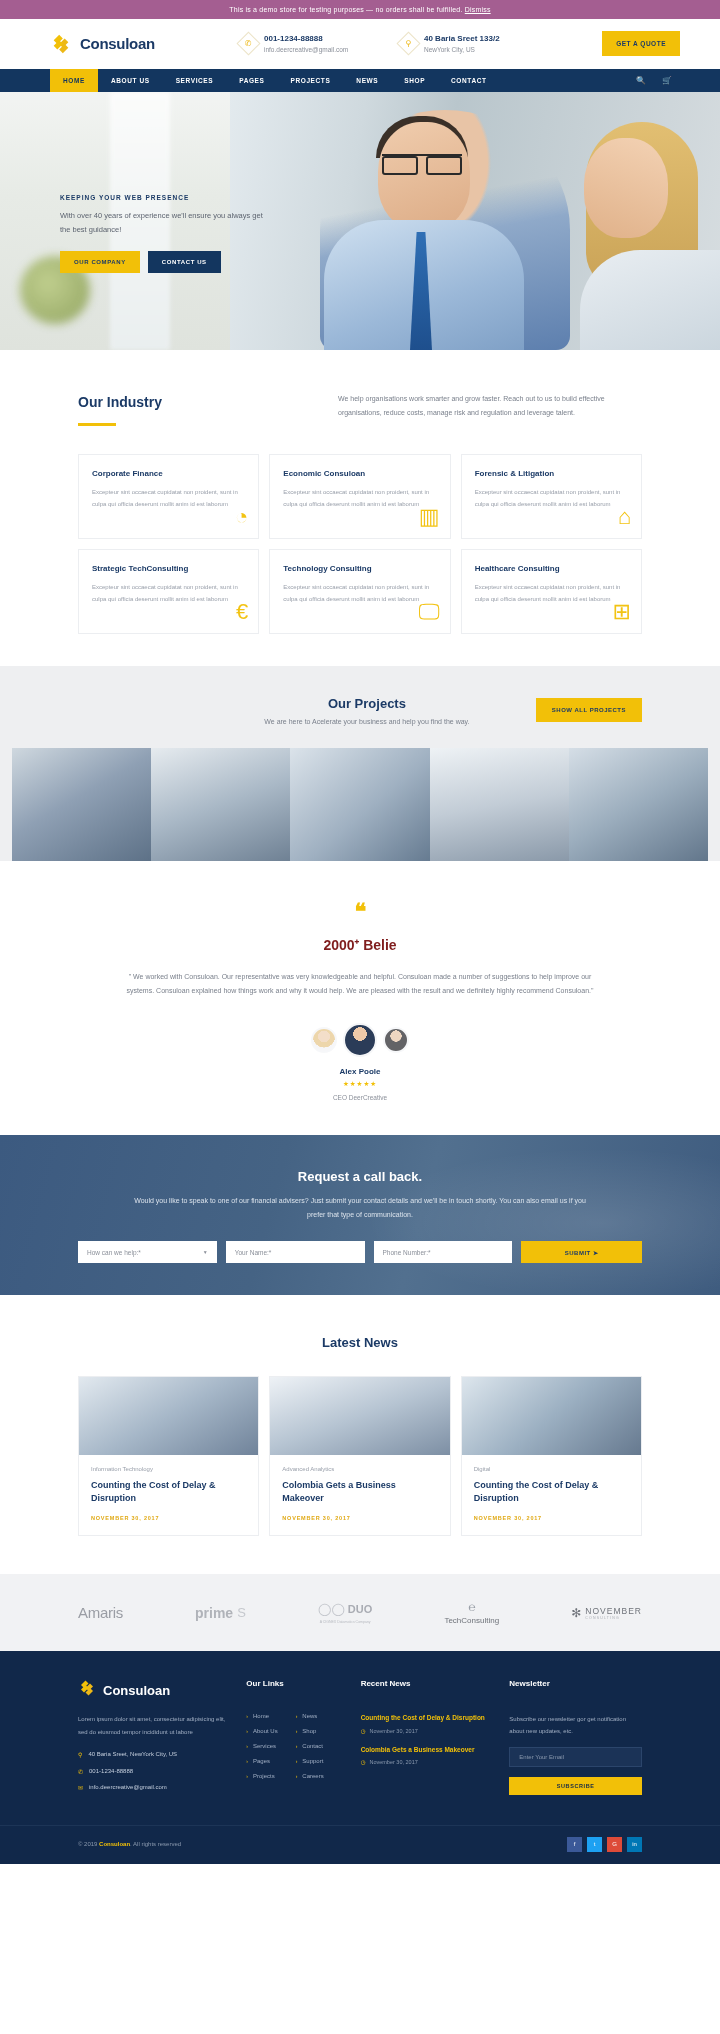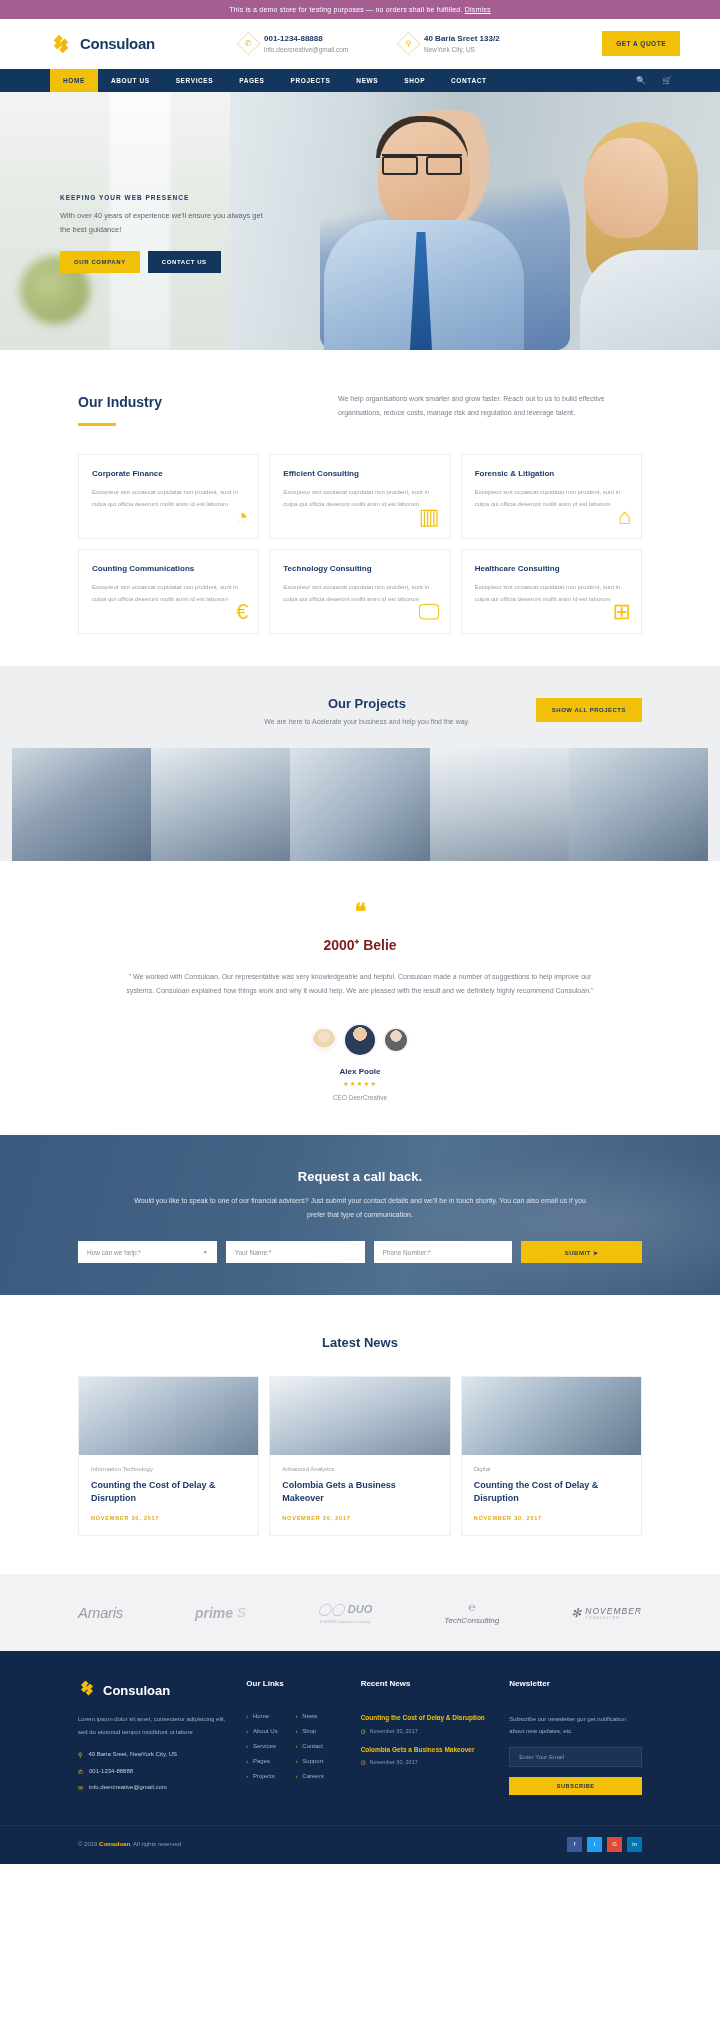--- a/index.html
+++ b/index.html
@@ -180,21 +180,21 @@
   .news-title { font-size:13px; font-weight:bold; color:#1b3a66; text-align:center; margin-bottom:26px;}
   .news-grid { display:grid; grid-template-columns:repeat(3,1fr); gap:10px; }
   .news-card { border:1px solid #eceef1; }
   .news-img { height:78px; position:relative; overflow:hidden; }
   .news-body { padding:11px 12px 14px; }
   .news-cat { font-size:6px; color:#9aa0ab; margin-bottom:7px;}
   .news-head { font-size:9px; font-weight:bold; color:#1b3a66; line-height:1.45; margin-bottom:10px;}
   .news-date { font-size:5.5px; font-weight:bold; color:#e0a914; letter-spacing:.8px;}
 
   
-  .clients { background:#f1f2f4; padding:26px 8px;font-style:italic; }
+  .clients { background:#f1f2f4; padding:26px 8px; }
   .clients-inner { display:flex; align-items:center; justify-content:space-between; }
   .client { color:#b3b6bc; display:flex; align-items:center; gap:4px; }
   .c-amaris { font-size:15px; color:#9a9da4; letter-spacing:-.3px;}
   .c-prime { font-size:14px; color:#b0b3b9; font-weight:600;}
   .c-duo { display:flex; flex-direction:column; align-items:center; }
   .c-duo .t { font-size:11px; color:#a9acb3; font-weight:600; }
   .c-duo .s { font-size:3.5px; color:#b8bbc1; }
   .c-tech { display:flex; flex-direction:column; align-items:center; gap:2px;}
   .c-tech .t { font-size:8px; color:#6f737a;}
   .c-ing { display:flex; flex-direction:column; align-items:center;}
@@ -327,31 +327,31 @@
         </div>
         <div class="ind-desc">We help organisations work smarter and grow faster. Reach out to us to build effective organisations, reduce costs, manage risk and regulation and leverage talent.</div>
       </div>
       <div class="ind-grid">
         <div class="ind-card">
           <h4>Corporate Finance</h4>
           <p>Excepteur sint occaecat cupidatat non proident, sunt in culpa qui officia deserunt mollit anim id est laborum</p>
           <span class="ind-icon">◔</span>
         </div>
         <div class="ind-card">
-          <h4>Efficient Consulting</h4>
+          <h4>Economic Consuloan</h4>
           <p>Excepteur sint occaecat cupidatat non proident, sunt in culpa qui officia deserunt mollit anim id est laborum</p>
           <span class="ind-icon">▥</span>
         </div>
         <div class="ind-card">
           <h4>Forensic &amp; Litigation</h4>
           <p>Excepteur sint occaecat cupidatat non proident, sunt in culpa qui officia deserunt mollit anim id est laborum</p>
           <span class="ind-icon">⌂</span>
         </div>
         <div class="ind-card">
-          <h4>Counting Communications</h4>
+          <h4>Strategic TechConsulting</h4>
           <p>Excepteur sint occaecat cupidatat non proident, sunt in culpa qui officia deserunt mollit anim id est laborum</p>
           <span class="ind-icon">€</span>
         </div>
         <div class="ind-card">
           <h4>Technology Consulting</h4>
           <p>Excepteur sint occaecat cupidatat non proident, sunt in culpa qui officia deserunt mollit anim id est laborum</p>
           <span class="ind-icon">🖵</span>
         </div>
         <div class="ind-card">
           <h4>Healthcare Consulting</h4>

